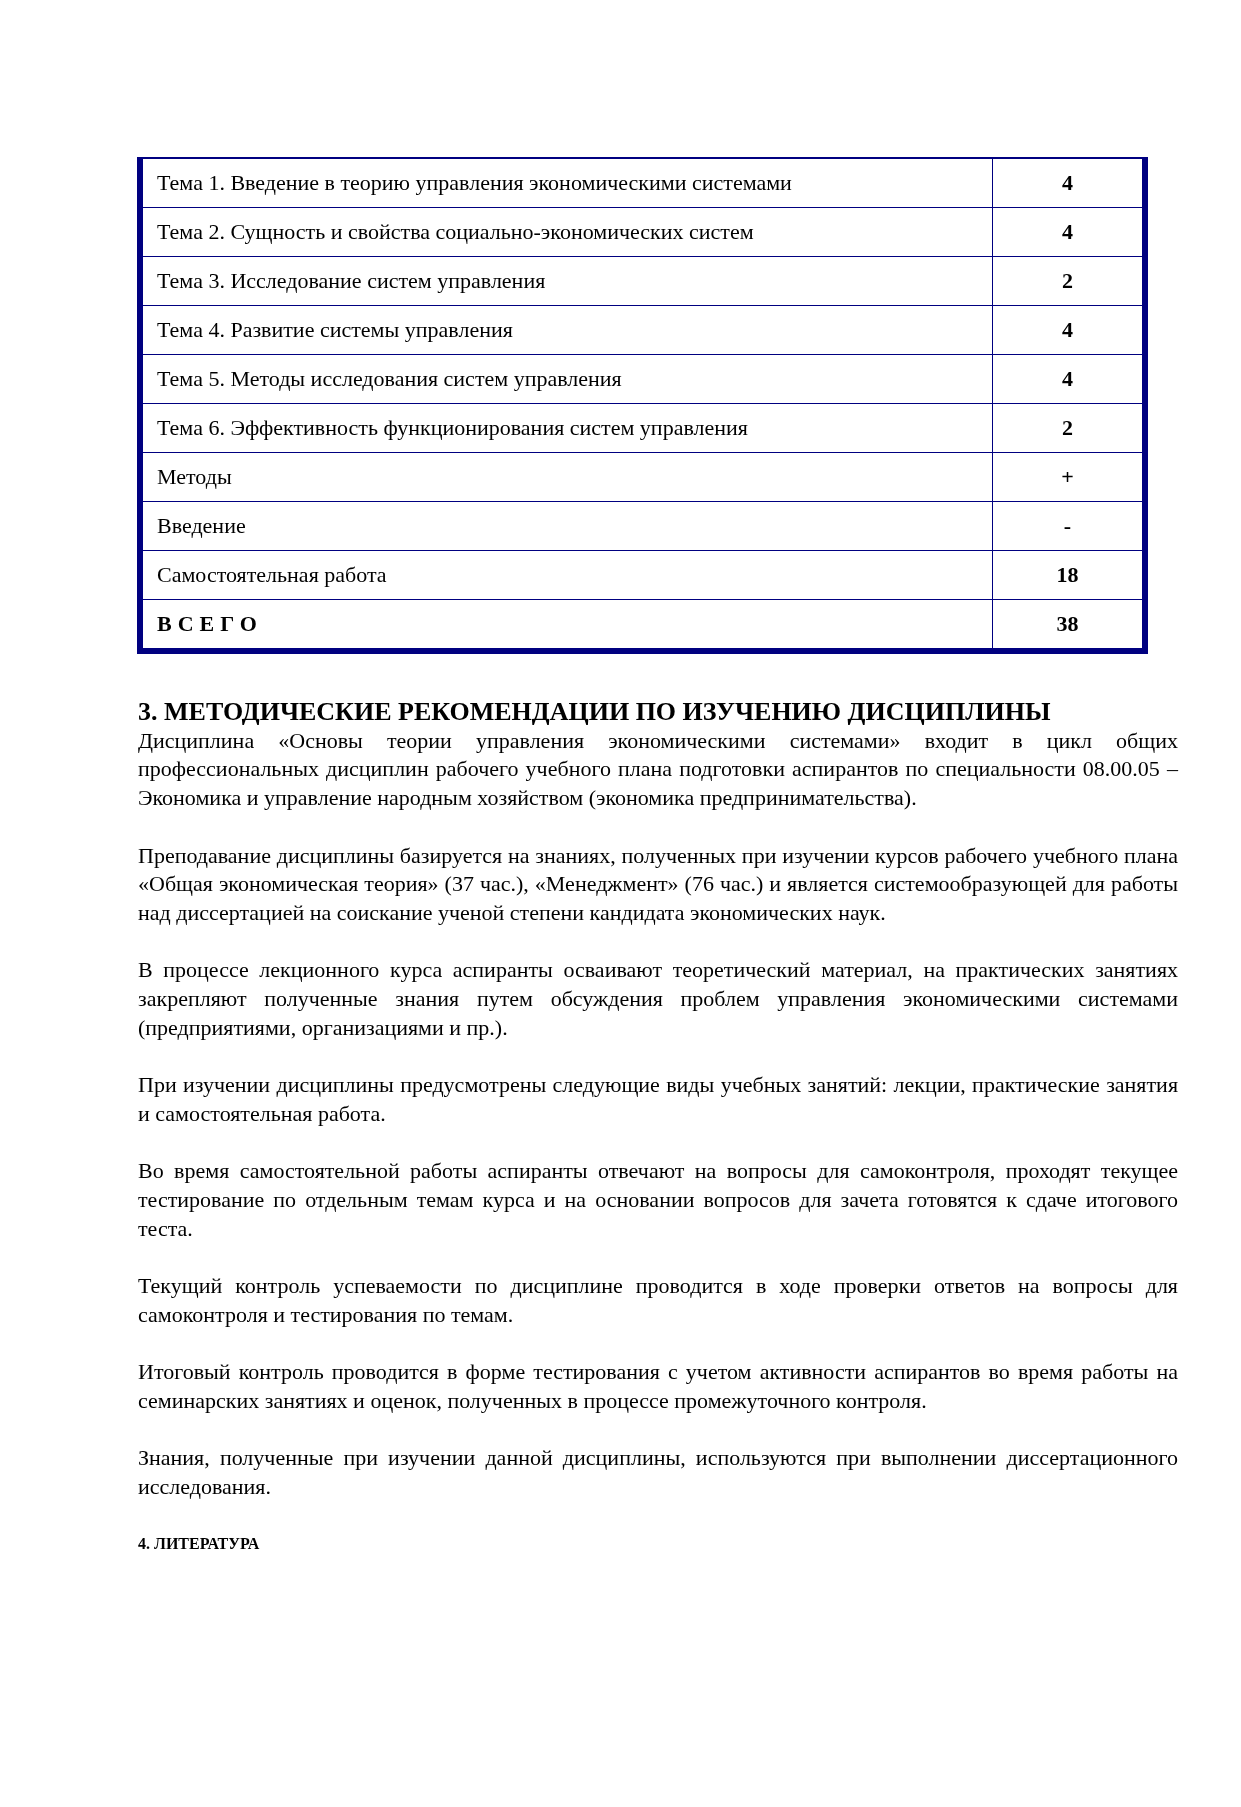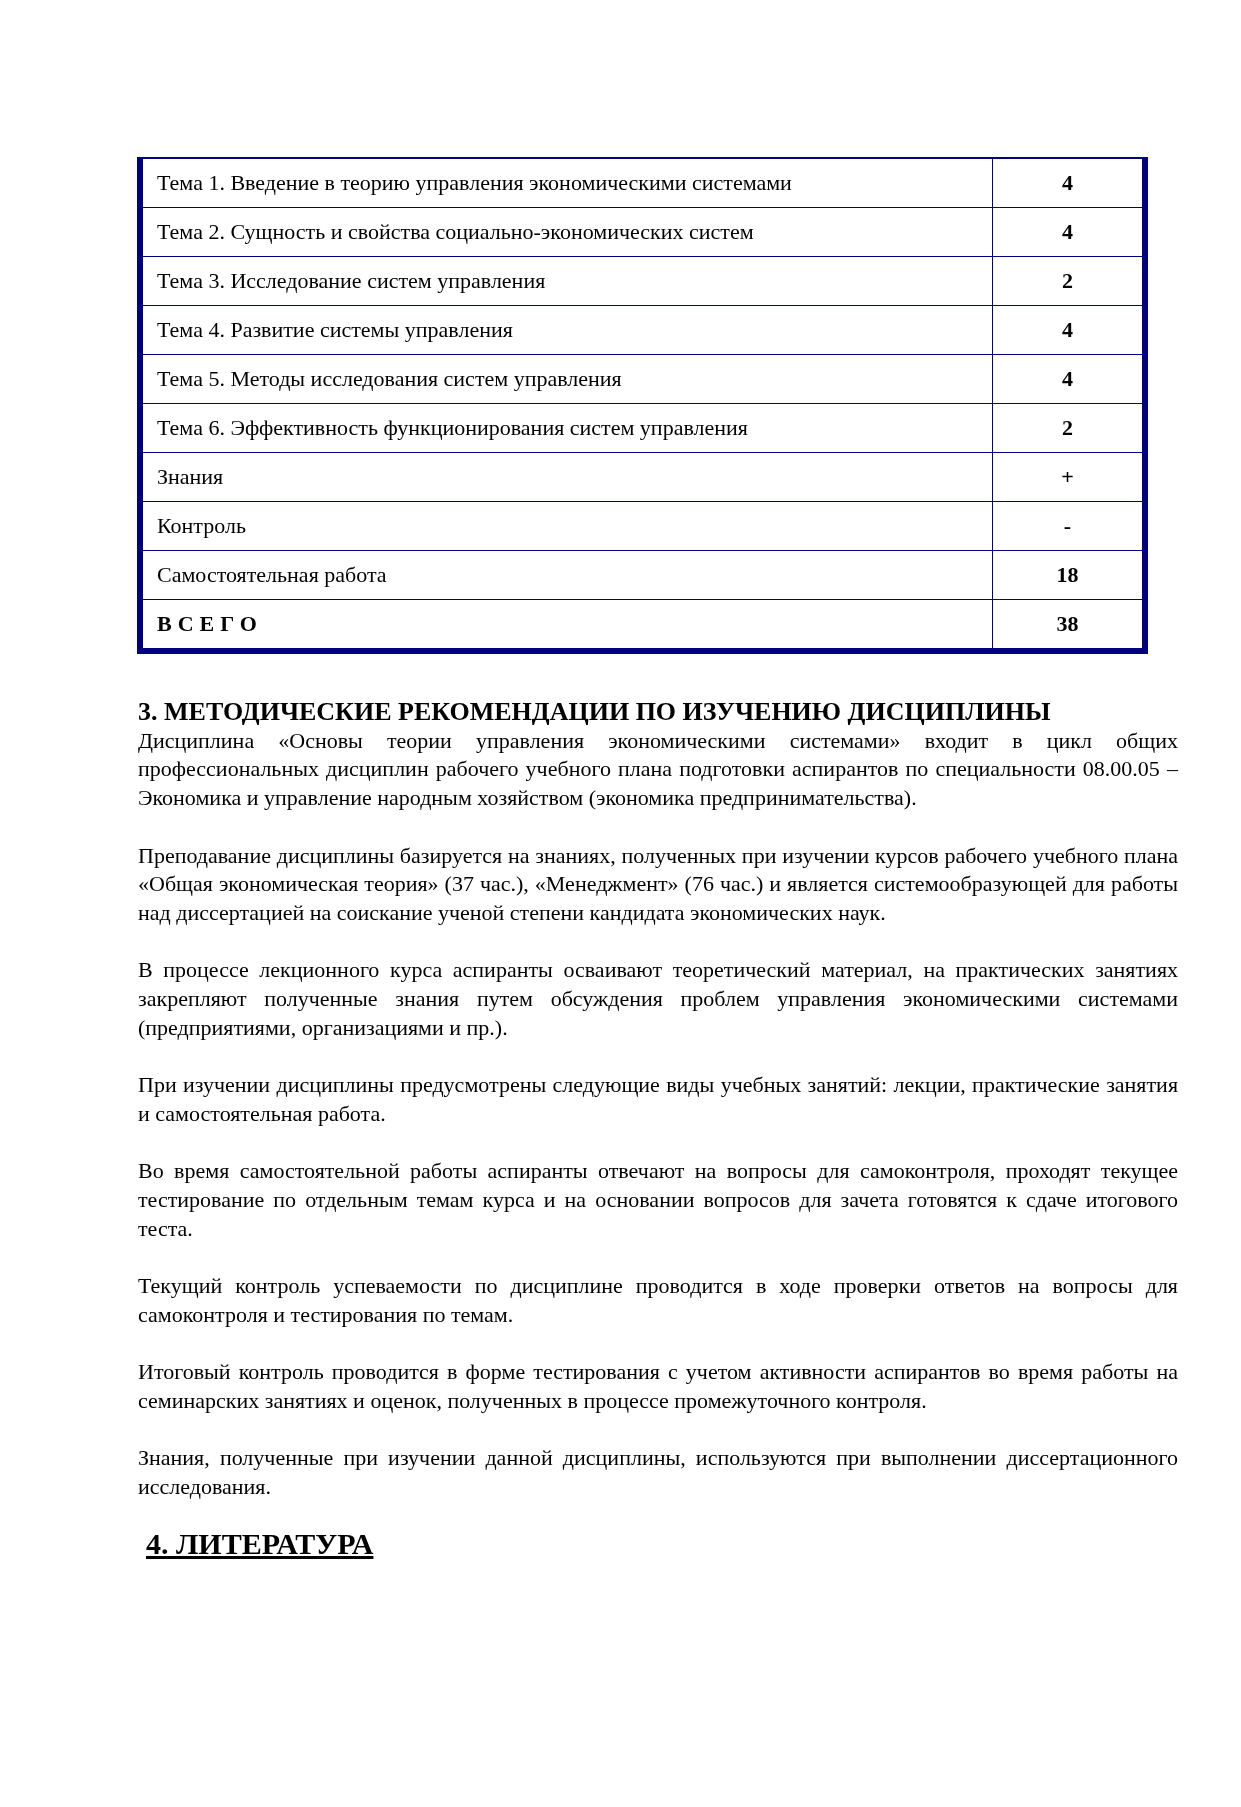--- a/index.html
+++ b/index.html
@@ -71,25 +71,24 @@
       margin: 0;
       font-size: 26px;
       font-weight: bold;
       line-height: 28.7px;
     }
     .para {
       margin: 0 0 28.7px 0;
       text-align: justify;
     }
     .section-heading-2 {
-      margin: 8px;
-      font-size: 30px;
+      margin: 0;
+      font-size: 16px;
       font-weight: bold;
       line-height: 28.7px;
-      text-decoration: underline;
     }
   </style>
 </head>
 <body>
 
 <div class="page">
 
   <table class="hours-table">
     <tbody>
       <tr>
@@ -110,25 +109,25 @@
       </tr>
       <tr>
         <td class="topic">Тема 5. Методы исследования систем управления</td>
         <td class="value">4</td>
       </tr>
       <tr>
         <td class="topic">Тема 6. Эффективность функционирования систем управления</td>
         <td class="value">2</td>
       </tr>
       <tr>
-        <td class="topic">Знания</td>
+        <td class="topic">Методы</td>
         <td class="value">+</td>
       </tr>
       <tr>
-        <td class="topic">Контроль</td>
+        <td class="topic">Введение</td>
         <td class="value">-</td>
       </tr>
       <tr>
         <td class="topic">Самостоятельная работа</td>
         <td class="value">18</td>
       </tr>
       <tr class="total">
         <td class="topic">ВСЕГО</td>
         <td class="value">38</td>
       </tr>

